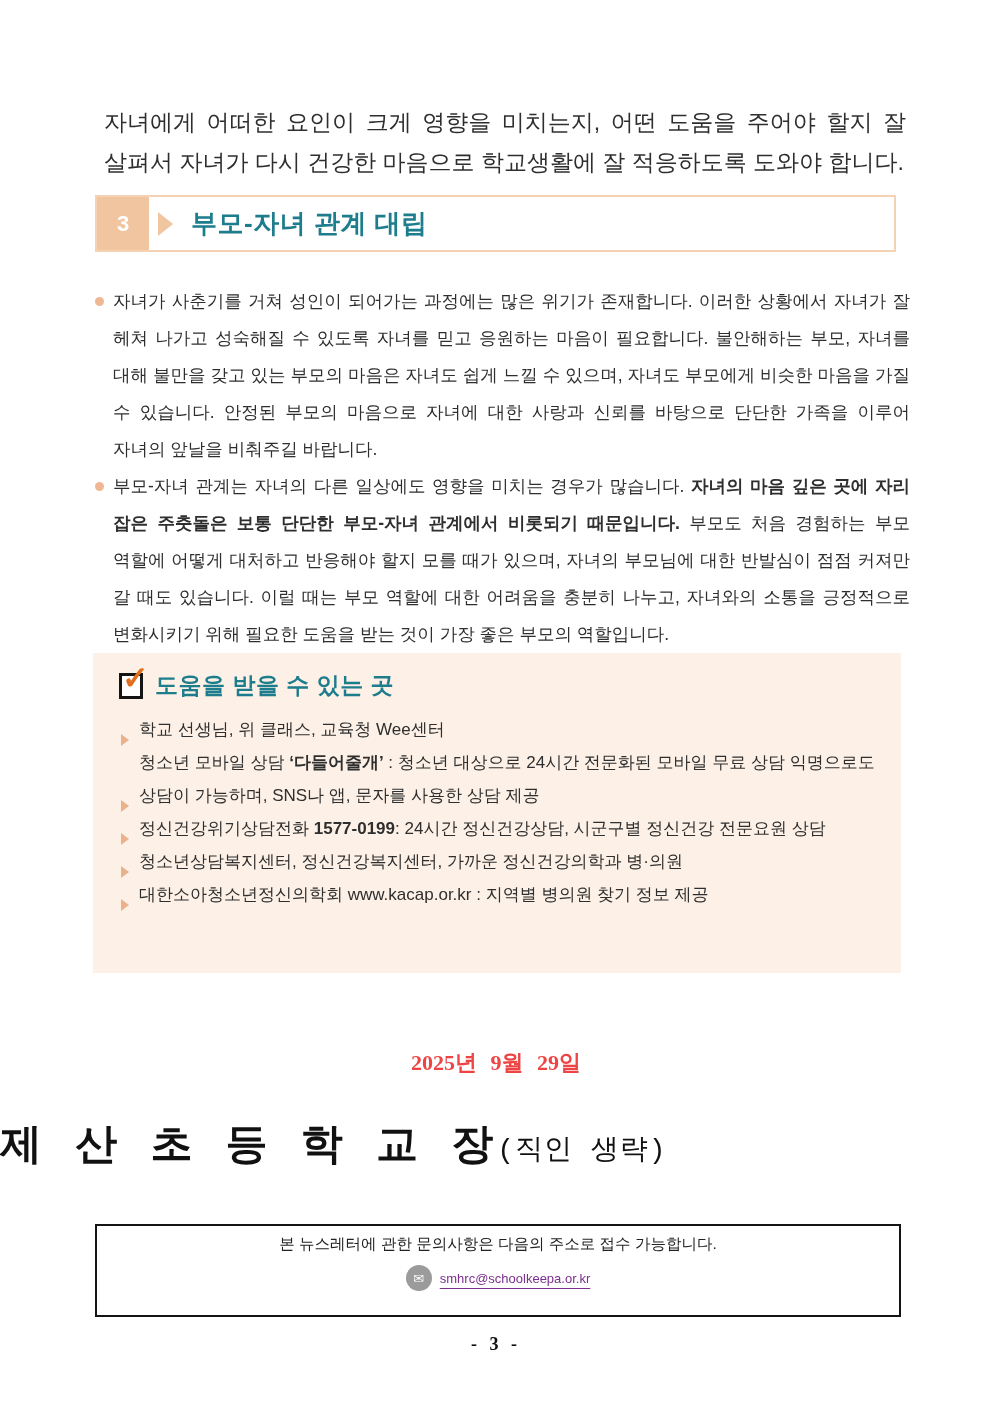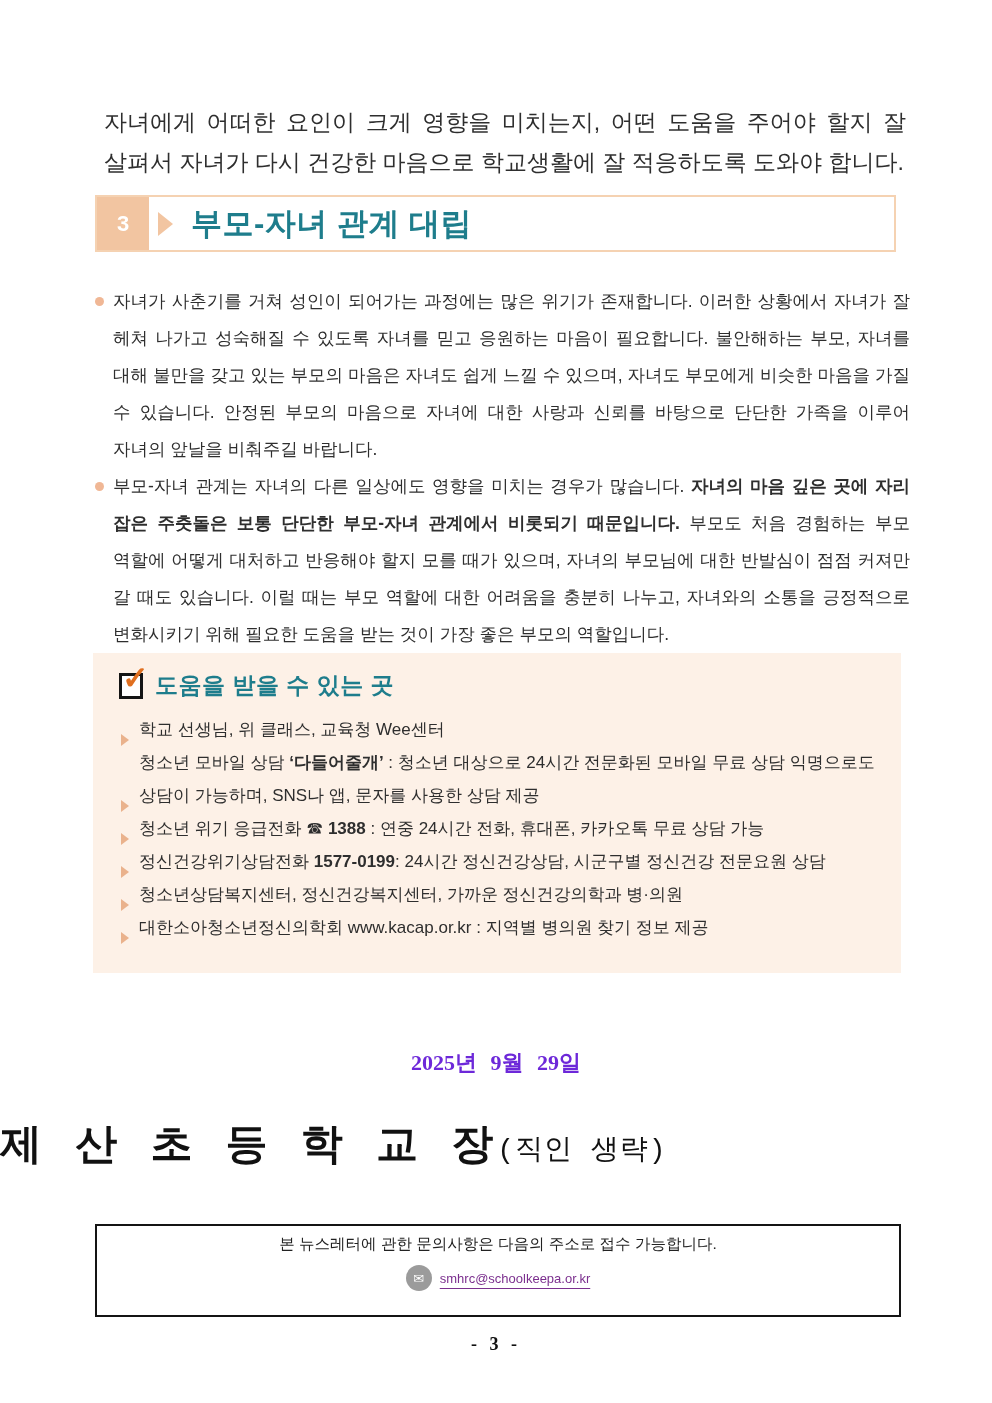--- a/index.html
+++ b/index.html
@@ -43,21 +43,21 @@
   .section-arrow {
     width: 0; height: 0; margin-left: 9px;
     border-top: 12px solid transparent;
     border-bottom: 12px solid transparent;
     border-left: 15px solid #f2c5a1;
     flex: 0 0 auto;
   }
   .section-title {
     margin-left: 18px;
     color: #1e7d8c;
-    font-size: 31px; font-weight: bold;
+    font-size: 26px; font-weight: bold;
     letter-spacing: 0.5px;
     white-space: nowrap;
   }
 
   
   .bullets {
     position: absolute;
     left: 95px; top: 283px; width: 815px;
   }
   .bullet-row { display: flex; align-items: flex-start; }
@@ -120,21 +120,21 @@
   }
 
   
   .doc-date {
     position: absolute;
     left: 0; top: 1048px; width: 100%;
     text-align: center;
     font-family: "Liberation Serif", serif;
     font-size: 22px; font-weight: bold;
     word-spacing: 8px;
-    color: #6d28d9;
+    color: #ef4444;
   }
   .signature-line {
     position: absolute;
     left: 0; top: 1116px; width: 100%;
     font-family: Liberation Mono, monospace;
     color: #111111;
     white-space: nowrap;
   }
   .signature-name { font-size: 42px; letter-spacing: 4px; font-weight: bold; }
   .signature-suffix { font-size: 28px; letter-spacing: 1px; }
@@ -217,24 +217,20 @@
     <div class="help-item">
       <span class="help-marker"></span>
       <p class="help-text"><span>학교 선생님, 위 클래스, 교육청 Wee센터</span><span class="bold"></span><span></span></p>
     </div>
     <div class="help-item">
       <span class="help-marker"></span>
       <p class="help-text"><span>청소년 모바일 상담 </span><span class="bold">‘다들어줄개’</span><span> : 청소년 대상으로 24시간 전문화된 모바일 무료 상담 익명으로도 상담이 가능하며, SNS나 앱, 문자를 사용한 상담 제공</span></p>
     </div>
     <div class="help-item">
       <span class="help-marker"></span>
-      <p class="help-text"><span>청소년 위기 응급전화 ☎ </span><span class="bold">1388</span><span> : 연중 24시간 전화, 휴대폰, 카카오톡 무료 상담 가능</span></p>
-    </div>
-    <div class="help-item">
-      <span class="help-marker"></span>
       <p class="help-text"><span>정신건강위기상담전화 </span><span class="bold">1577-0199</span><span>: 24시간 정신건강상담, 시군구별 정신건강 전문요원 상담</span></p>
     </div>
     <div class="help-item">
       <span class="help-marker"></span>
       <p class="help-text"><span>청소년상담복지센터, 정신건강복지센터, 가까운 정신건강의학과 병·의원</span><span class="bold"></span><span></span></p>
     </div>
     <div class="help-item">
       <span class="help-marker"></span>
       <p class="help-text"><span>대한소아청소년정신의학회 www.kacap.or.kr : 지역별 병의원 찾기 정보 제공</span><span class="bold"></span><span></span></p>
     </div>

